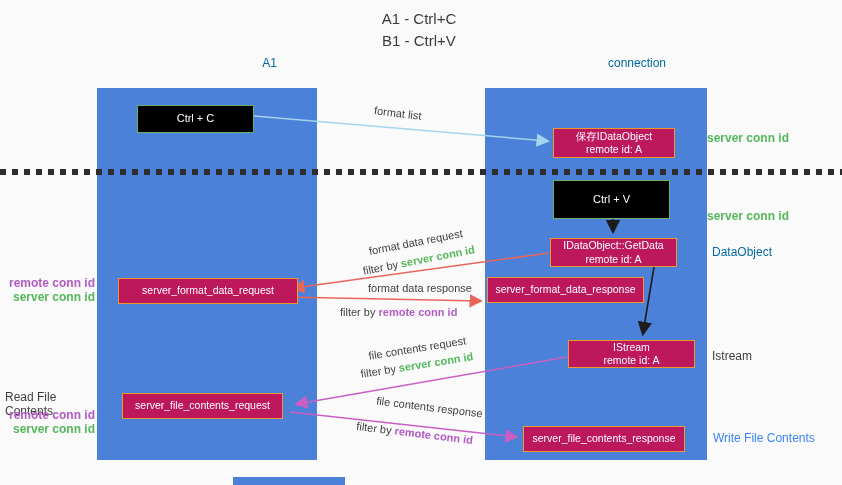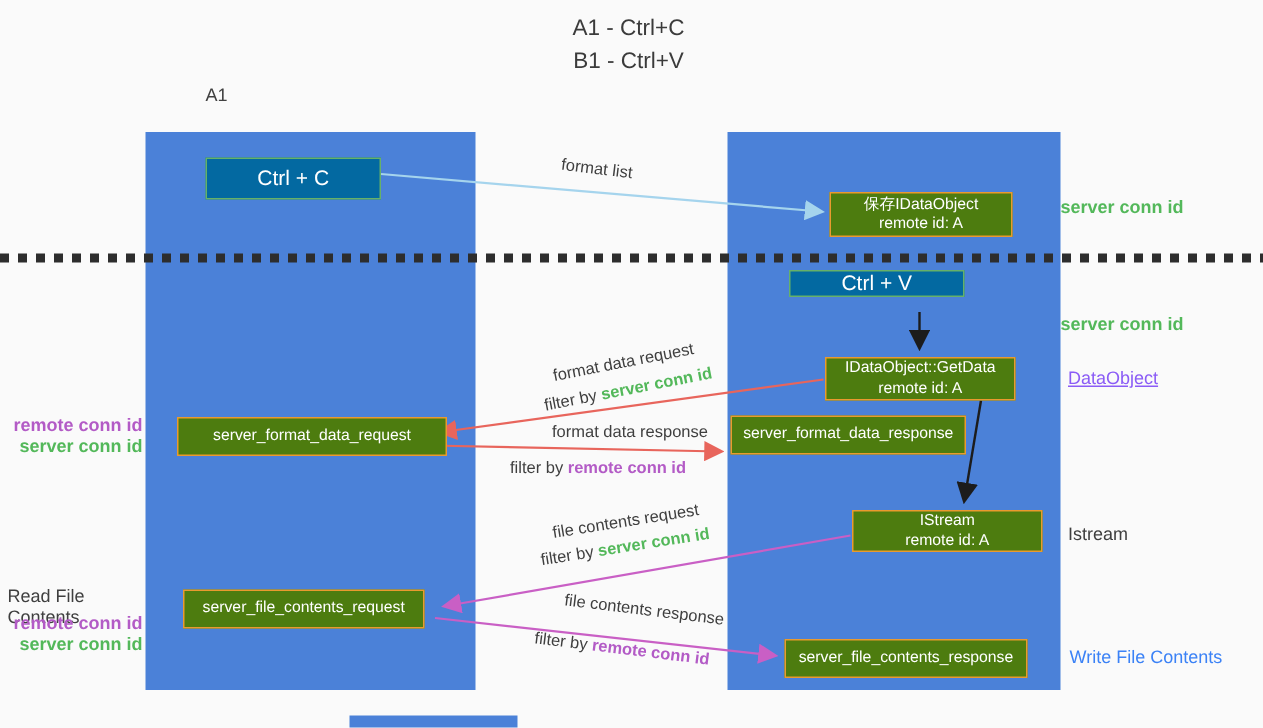--- a/index.html
+++ b/index.html
@@ -14,21 +14,21 @@
   }
   .abs { position:absolute; }
 
   .title {
     left:314px; top:8px; width:210px;
     text-align:center; font-size:15px; line-height:1.45; color:#3b3b3b;
     z-index:5;
   }
 
   .lane-header {
-    width:140px; text-align:left; font-size:12px; line-height:1.3; color:#404040;
+    width:140px; text-align:right; font-size:12px; line-height:1.3; color:#0369a1;
     top:56px; z-index:5;
   }
   #lane-header-left { left:137px; }
   #lane-header-right { left:526px; }
 
   .lane {
     top:88px; height:372px; background:#4b81d8; z-index:1;
   }
   #lane-left { left:97px; width:220px; }
   #lane-right { left:485px; width:222px; }
@@ -37,26 +37,26 @@
     left:0; top:169px; width:842px; height:6px; z-index:2;
     background:repeating-linear-gradient(90deg,#2d2d2d 0 6px,transparent 6px 12px);
   }
 
   svg.wires { left:0; top:0; width:842px; height:485px; z-index:3; pointer-events:none; }
 
   .node {
     z-index:4; display:flex; flex-direction:column; align-items:center; justify-content:center;
     color:#fff; text-align:center; line-height:1.25;
   }
-  .node.green { background:#0369a1; border:1px solid #66b169; font-size:14px; }
-  .node.orange { background:#4d7c0f; border:1px solid #ea9a2e; font-size:10.5px; }
+  .node.green { background:#000000; border:1px solid #66b169; font-size:11px; }
+  .node.orange { background:#be185d; border:1px solid #ea9a2e; font-size:10.5px; }
 
   #node-ctrl-c   { left:137px; top:105px; width:117px; height:28px; }
   #node-save-do  { left:553px; top:128px; width:122px; height:30px; }
-  #node-ctrl-v   { left:526px; top:180px; width:117px; height:18px; }
+  #node-ctrl-v   { left:553px; top:180px; width:117px; height:39px; }
   #node-getdata  { left:550px; top:238px; width:127px; height:29px; }
   #node-fmt-req  { left:118px; top:278px; width:180px; height:26px;align-items:center; }
   #node-fmt-resp { left:487px; top:277px; width:157px; height:26px; }
   #node-istream  { left:568px; top:340px; width:127px; height:28px; }
   #node-file-req { left:122px; top:393px; width:161px; height:26px; }
   #node-file-resp{ left:523px; top:426px; width:162px; height:26px; }
 
   .edge-label { z-index:5; font-size:11px; color:#3f3f3f; white-space:nowrap; }
   .green-txt  { color:#53b85a; font-weight:bold; }
   .purple-txt { color:#b35bc6; font-weight:bold; }
@@ -67,21 +67,21 @@
   #lbl-fdresp        { left:368px; top:282px; }
   #lbl-fdresp-filter { left:340px; top:306px; }
   #lbl-fcr        { left:368px; top:342px; transform:rotate(-9deg); }
   #lbl-fcr-filter { left:360px; top:359px; transform:rotate(-9deg); }
   #lbl-fcresp        { left:376px; top:401px; transform:rotate(7deg); }
   #lbl-fcresp-filter { left:356px; top:427px; transform:rotate(7deg); }
 
   .side-label { z-index:5; font-size:12px; white-space:nowrap; }
   #side-scid-1 { left:707px; top:131px; }
   #side-scid-2 { left:707px; top:209px; }
-  #side-dataobject { left:712px; top:245px; color:#8b5cf6;text-decoration:underline; }
+  #side-dataobject { left:712px; top:245px; color:#0369a1; }
   #side-istream    { left:712px; top:349px; color:#3f3f3f; }
   #side-write-file { left:713px; top:431px; color:#3b82f6; }
 
   .left-stack { width:95px; text-align:right; line-height:1.2; z-index:5; font-size:12px; }
   #left-ids-1 { left:0; top:276px; }
   #left-read-file { left:0; top:390px; width:95px; text-align:left; padding-left:5px; color:#3f3f3f; font-size:12px; z-index:5; }
   #left-ids-2 { left:0; top:408px; }
 
   .bottom-bar { left:233px; top:477px; width:112px; height:8px; background:#4b81d8; z-index:1; }
 </style>
@@ -90,20 +90,21 @@
 
 <div class="abs title">
   <div>A1 - Ctrl+C</div>
   <div>B1 - Ctrl+V</div>
 </div>
 
 <div class="abs lane-header" id="lane-header-left">
   <div>A1</div>
 </div>
 <div class="abs lane-header" id="lane-header-right">
+  <div>connection</div>
 </div>
 
 <div class="abs lane" id="lane-left"></div>
 <div class="abs lane" id="lane-right"></div>
 
 <div class="abs divider"></div>
 
 <svg class="abs wires" viewBox="0 0 842 485">
   <defs>
     <marker id="m-blue" markerWidth="9" markerHeight="9" refX="7" refY="4.5" orient="auto">

